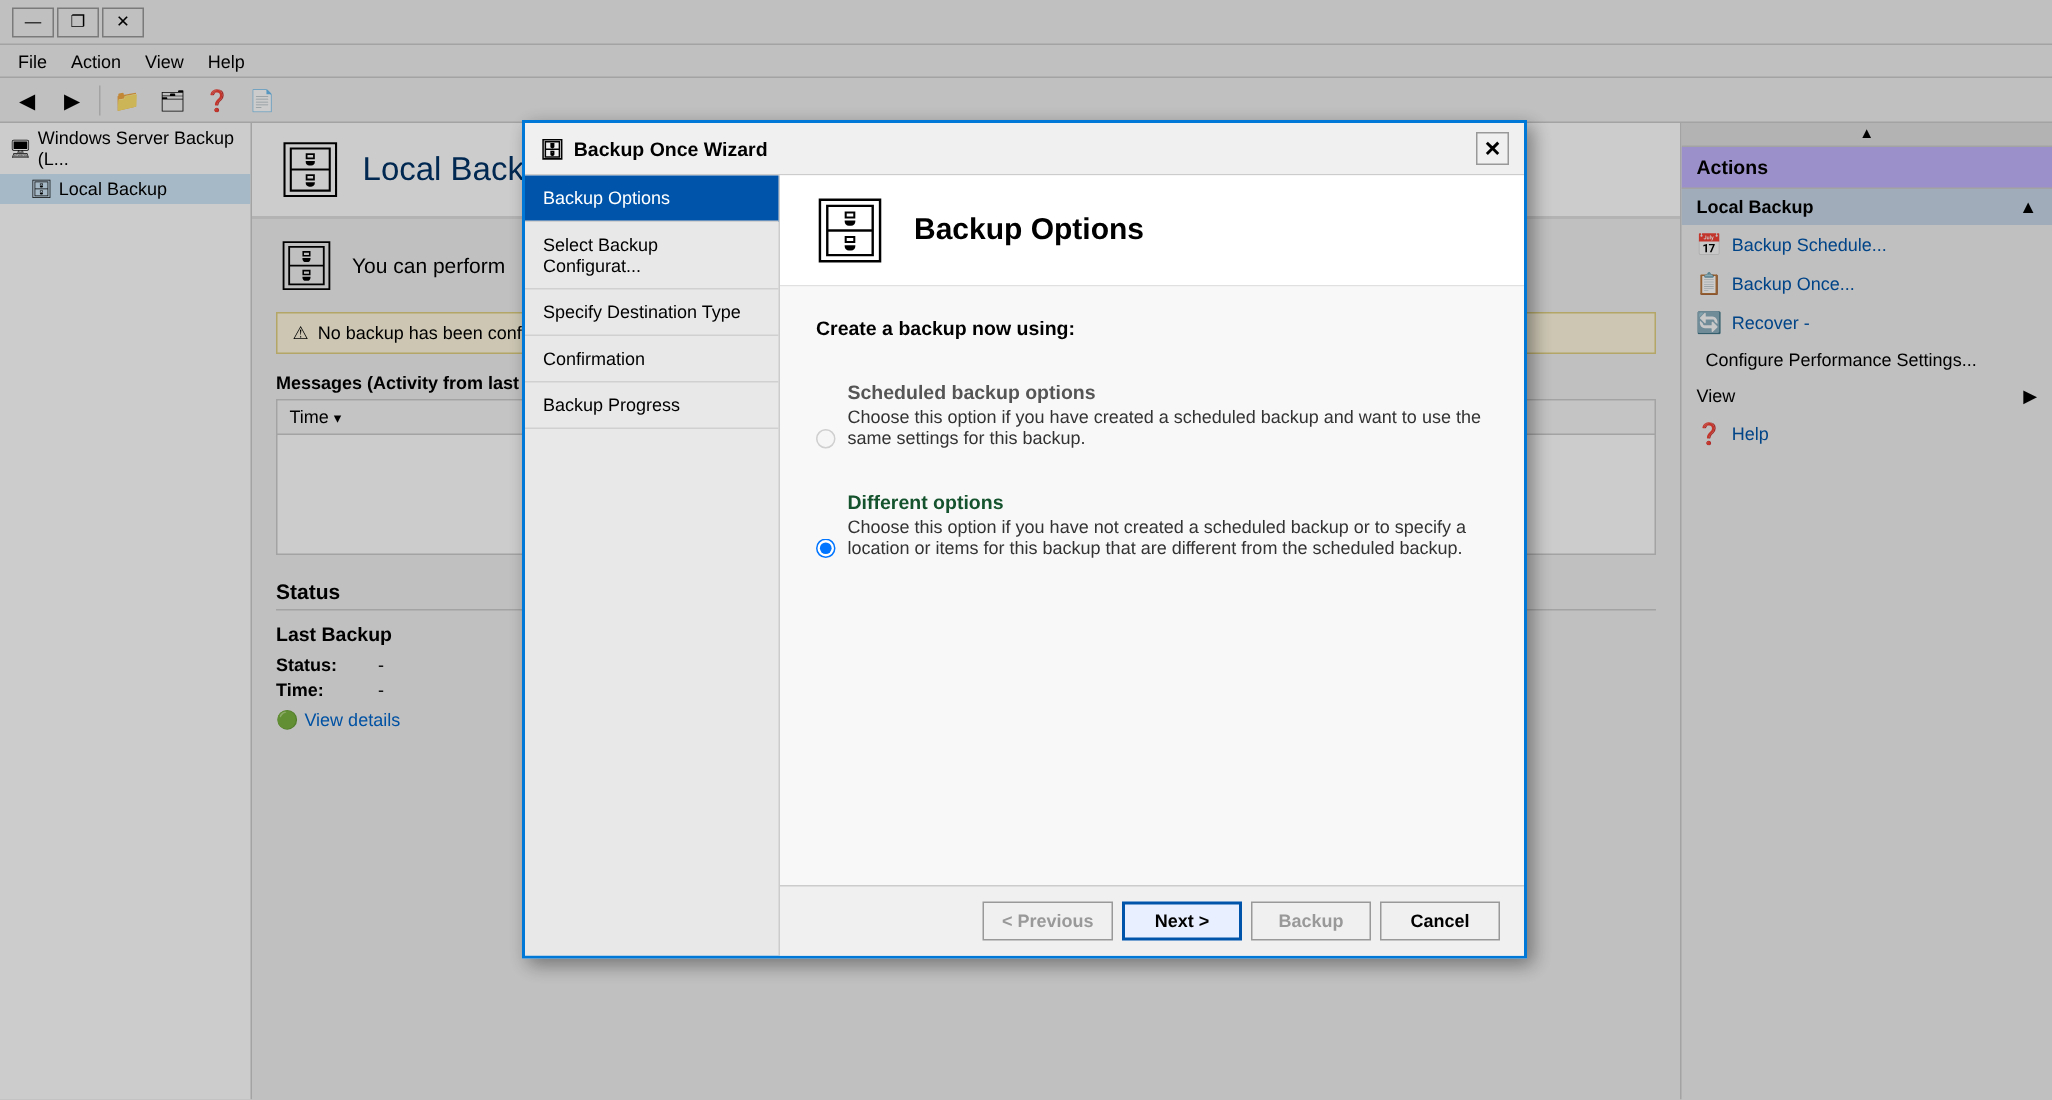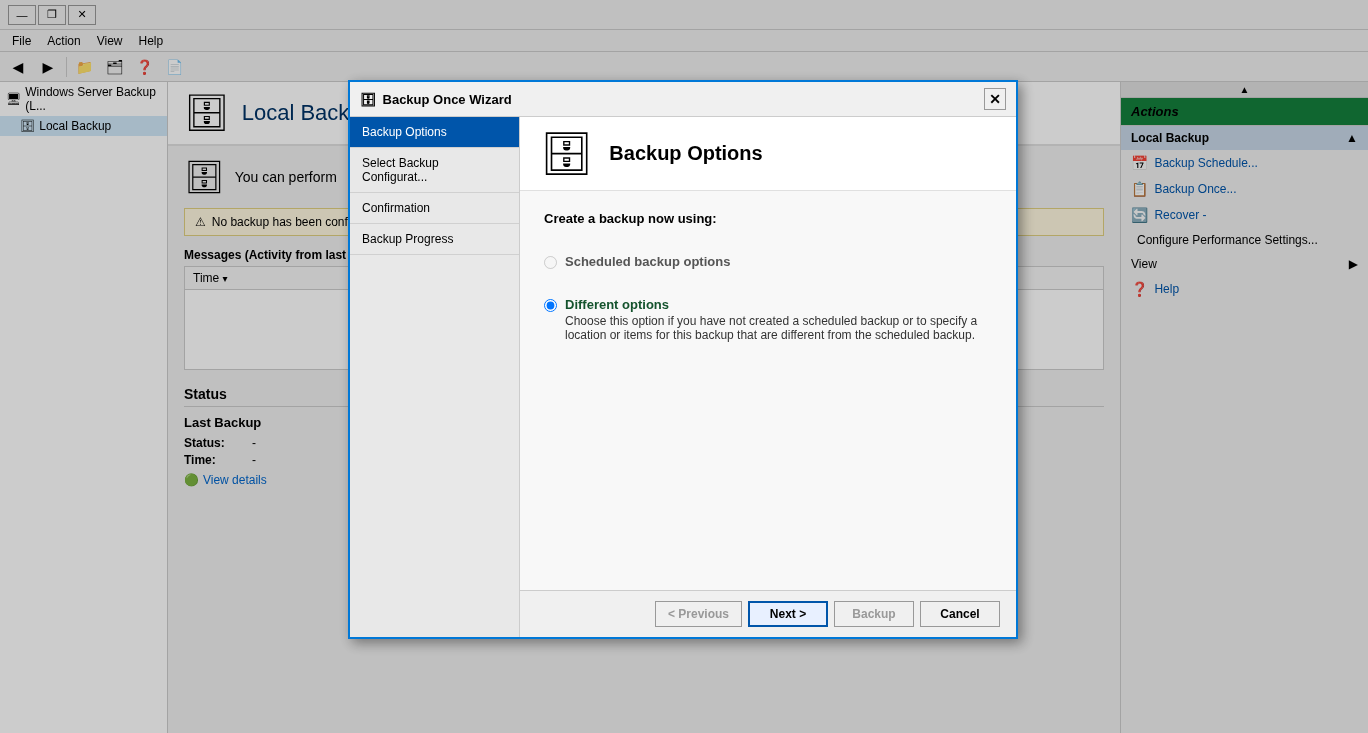--- a/index.html
+++ b/index.html
@@ -157,26 +157,25 @@
     
     .right-panel {
       width: 248px;
       background: #f0f0f0;
       border-left: 1px solid #ccc;
       flex-shrink: 0;
       overflow: auto;
     }
 
     .actions-header {
-      background: #15803d;
+      background: #c4b5fd;
       padding: 6px 10px;
       font-weight: bold;
       font-size: 13px;
       border-bottom: 1px solid #ccc;
-      font-style: italic;
     }
 
     .actions-section-header {
       background: #c8d8e8;
       padding: 5px 10px;
       font-weight: bold;
       font-size: 12px;
       display: flex;
       justify-content: space-between;
       align-items: center;
@@ -290,21 +289,21 @@
     }
 
     .wizard-body-label {
       font-size: 13px;
       font-weight: bold;
       margin-bottom: 16px;
     }
 
     .radio-option {
       display: flex;
-      align-items: flex-start;
+      align-items: flex-end;
       margin-bottom: 16px;
       gap: 8px;
       margin-top: 28px;
     }
     .radio-option input[type="radio"] {
       margin-top: 2px;
       flex-shrink: 0;
     }
     .radio-label {
       font-size: 13px;
@@ -507,20 +506,23 @@
     <div class="dialog-content">
 
       <div class="wizard-nav">
         <div class="wizard-nav-item active">
           <span>Backup Options</span>
         </div>
         <div class="wizard-nav-item">
           <span>Select Backup Configurat...</span>
         </div>
         <div class="wizard-nav-item">
+          <span>Specify Destination Type</span>
+        </div>
+        <div class="wizard-nav-item">
           <span>Confirmation</span>
         </div>
         <div class="wizard-nav-item">
           <span>Backup Progress</span>
         </div>
       </div>
 
       <div class="wizard-main">
 
         <div class="wizard-header">
@@ -528,20 +530,21 @@
           <span class="wizard-header-title">Backup Options</span>
         </div>
 
         <div class="wizard-body">
           <div class="wizard-body-label">Create a backup now using:</div>
 
           <div class="radio-option">
             <input type="radio" name="backup-option" disabled="" style="">
             <div>
               <div class="radio-label">Scheduled backup options</div>
+              <div class="radio-desc">Choose this option if you have created a scheduled backup and want to use the same settings for this backup.</div>
             </div>
           </div>
 
           <div class="radio-option">
             <input type="radio" name="backup-option" checked="" style="">
             <div>
               <div class="radio-label active">Different options</div>
               <div class="radio-desc">Choose this option if you have not created a scheduled backup or to specify a location or items for this backup that are different from the scheduled backup.</div>
             </div>
           </div>

